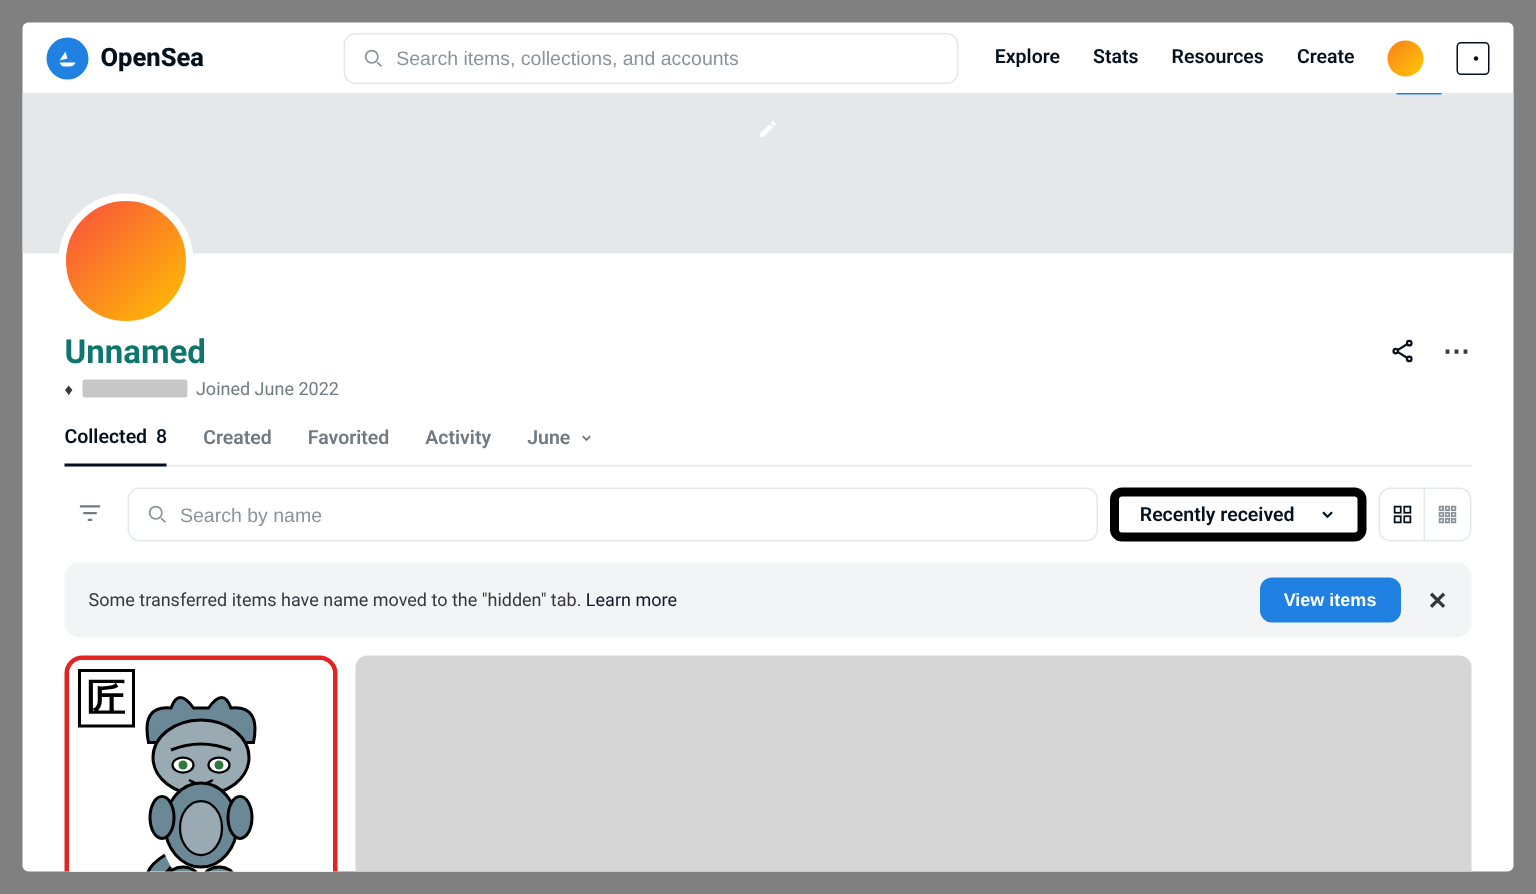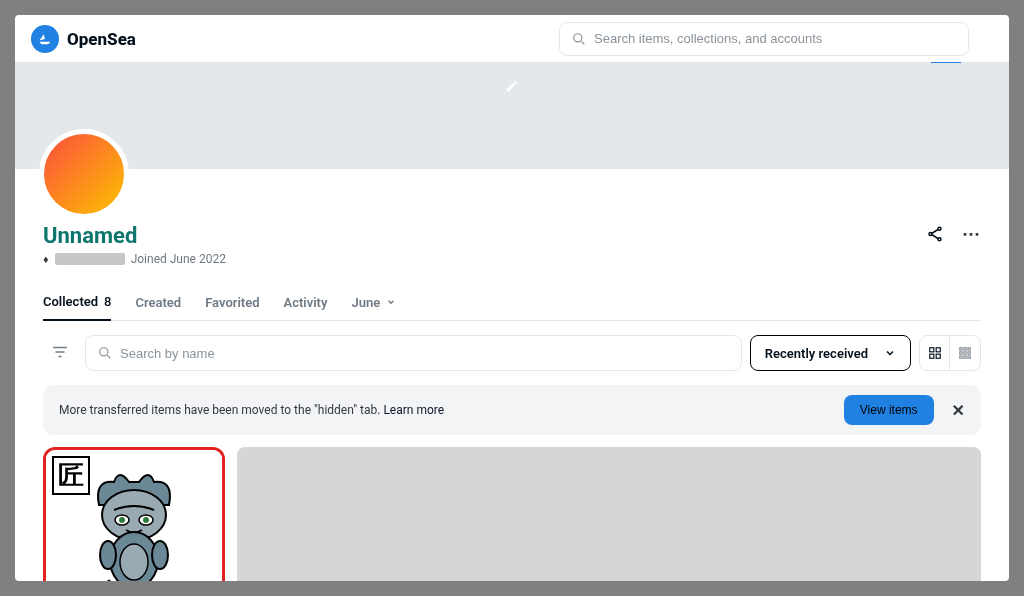--- a/index.html
+++ b/index.html
@@ -65,60 +65,60 @@
       background: linear-gradient(135deg, #fa4e3e, #fec200);
       border: 5px solid #fff;
     }
     .profile-body { position: relative; padding: 18px 28px 0; }
     .profile-header { display: flex; justify-content: space-between; align-items: flex-start; margin-top: 36px; }
     .username { font-size: 22px; font-weight: 700; color: #0f766e; }
     .meta { display: flex; align-items: center; gap: 6px; margin-top: 4px; font-size: 12px; color: #707a83; }
     .eth-icon { font-size: 11px; color: #353840; }
     .addr-redact { width: 70px; height: 12px; background: #c7c7c7; border-radius: 2px; }
     .actions { display: flex; gap: 18px; align-items: center; color: #353840; }
-    .tabs { display: flex; gap: 24px; margin-top: 28px; border-bottom: 1px solid #e5e8eb; }
+    .tabs { display: flex; gap: 24px; margin-top: 18px; border-bottom: 1px solid #e5e8eb; }
     .tab {
       padding: 0 0 10px; font-size: 13px; font-weight: 600; color: #707a83;
       display: flex; align-items: center; gap: 6px; cursor: pointer;
     }
     .tab.active { color: #04111d; border-bottom: 2px solid #04111d; margin-bottom: -1px; }
     .tab .count { font-weight: 500; }
     .controls { display: flex; gap: 8px; padding: 14px 0; align-items: flex-start; }
     .filter-btn {
       width: 34px; height: 34px; display: flex; align-items: center; justify-content: center;
       color: #707a83; cursor: pointer;
     }
     .name-search {
       flex: 1; height: 36px; border: 1px solid #e5e8eb; border-radius: 8px;
       display: flex; align-items: center; padding: 0 12px; gap: 8px;
     }
     .name-search input { border: none; outline: none; flex: 1; font-size: 13px; }
     .name-search input::placeholder { color: #8a939b; }
     .sort-dd {
-      height: 36px; border: 1px solid #000000; border-radius: 8px;
+      height: 36px; border: 6px solid #000000; border-radius: 8px;
       padding: 0 14px; display: flex; align-items: center; gap: 16px;
       font-size: 13px; font-weight: 600; color: #04111d; cursor: pointer;
     }
     .view-toggle {
       height: 36px; border: 1px solid #e5e8eb; border-radius: 8px;
       display: flex; overflow: hidden;
     }
     .view-btn { width: 30px; display: flex; align-items: center; justify-content: center; color: #8a939b; }
     .view-btn:first-child { border-right: 1px solid #e5e8eb; color: #04111d; }
     .banner {
       background: #f2f4f6; border-radius: 10px;
       display: flex; align-items: center; justify-content: space-between;
       padding: 10px 16px; margin-bottom: 12px;
     }
     .banner-text { font-size: 12px; color: #353840; }
     .banner-text a { color: #0f172a; text-decoration: none; }
     .banner-right { display: flex; align-items: center; gap: 18px; }
     .view-items-btn {
-      background: #2081e2; color: #000000; border: none; border-radius: 8px;
-      padding: 8px 16px; font-size: 12px; font-weight: 400; cursor: pointer;
+      background: #2081e2; color: #ffffff; border: none; border-radius: 8px;
+      padding: 8px 16px; font-size: 12px; font-weight: 700; cursor: pointer;
     }
     .close-x { cursor: pointer; color: #353840; font-weight: 700; }
     .grid { display: flex; gap: 12px; }
     .card {
       width: 182px; border-radius: 12px; overflow: hidden;
       border: 3px solid #e32222; background: #fff;
       position: relative;
     }
     .card-img {
       width: 100%; height: 170px; background: #fff;
@@ -145,20 +145,32 @@
       </div>
       <span class="logo-text">OpenSea</span>
     </div>
     <div class="search-wrap">
       <div class="search">
         <svg width="14" height="14" viewBox="0 0 24 24" fill="none" stroke="#8a939b" stroke-width="2">
             <circle cx="10" cy="10" r="7"></circle>
             <path d="M21 21l-5-5"></path>
           </svg>
         <input placeholder="Search items, collections, and accounts" style="">
+      </div>
+    </div>
+    <div class="nav">
+      <a>Explore</a>
+      <a>Stats</a>
+      <a>Resources</a>
+      <a>Create</a>
+      <div class="avatar-small"></div>
+      <div class="wallet-icon">
+        <svg width="10" height="10" viewBox="0 0 10 10">
+            <circle cx="7" cy="5" r="1.5" fill="#04111d"></circle>
+          </svg>
       </div>
     </div>
   </div>
   <div class="accent-under"></div>
 
   <div class="cover">
     <div class="edit-pencil">
       <svg width="14" height="14" viewBox="0 0 24 24" fill="#fff">
           <path d="M3 17.25V21h3.75L17.81 9.94l-3.75-3.75L3 17.25zM20.71 7.04a1 1 0 0 0 0-1.41l-2.34-2.34a1 1 0 0 0-1.41 0l-1.83 1.83 3.75 3.75 1.83-1.83z"></path>
         </svg>
@@ -245,21 +257,21 @@
               <rect x="3" y="17" width="4" height="4"></rect>
               <rect x="10" y="17" width="4" height="4"></rect>
               <rect x="17" y="17" width="4" height="4"></rect>
             </svg>
         </div>
       </div>
     </div>
 
     <div class="banner">
       <div class="banner-text">
-        <span>More transferred items have been moved to the "hidden" tab. </span><a>Learn more</a>
+        <span>Some transferred items have name moved to the "hidden" tab. </span><a>Learn more</a>
       </div>
       <div class="banner-right">
         <button class="view-items-btn">View items</button>
         <span class="close-x">✕</span>
       </div>
     </div>
 
     <div class="grid">
       <div class="card">
         <div class="card-img">

